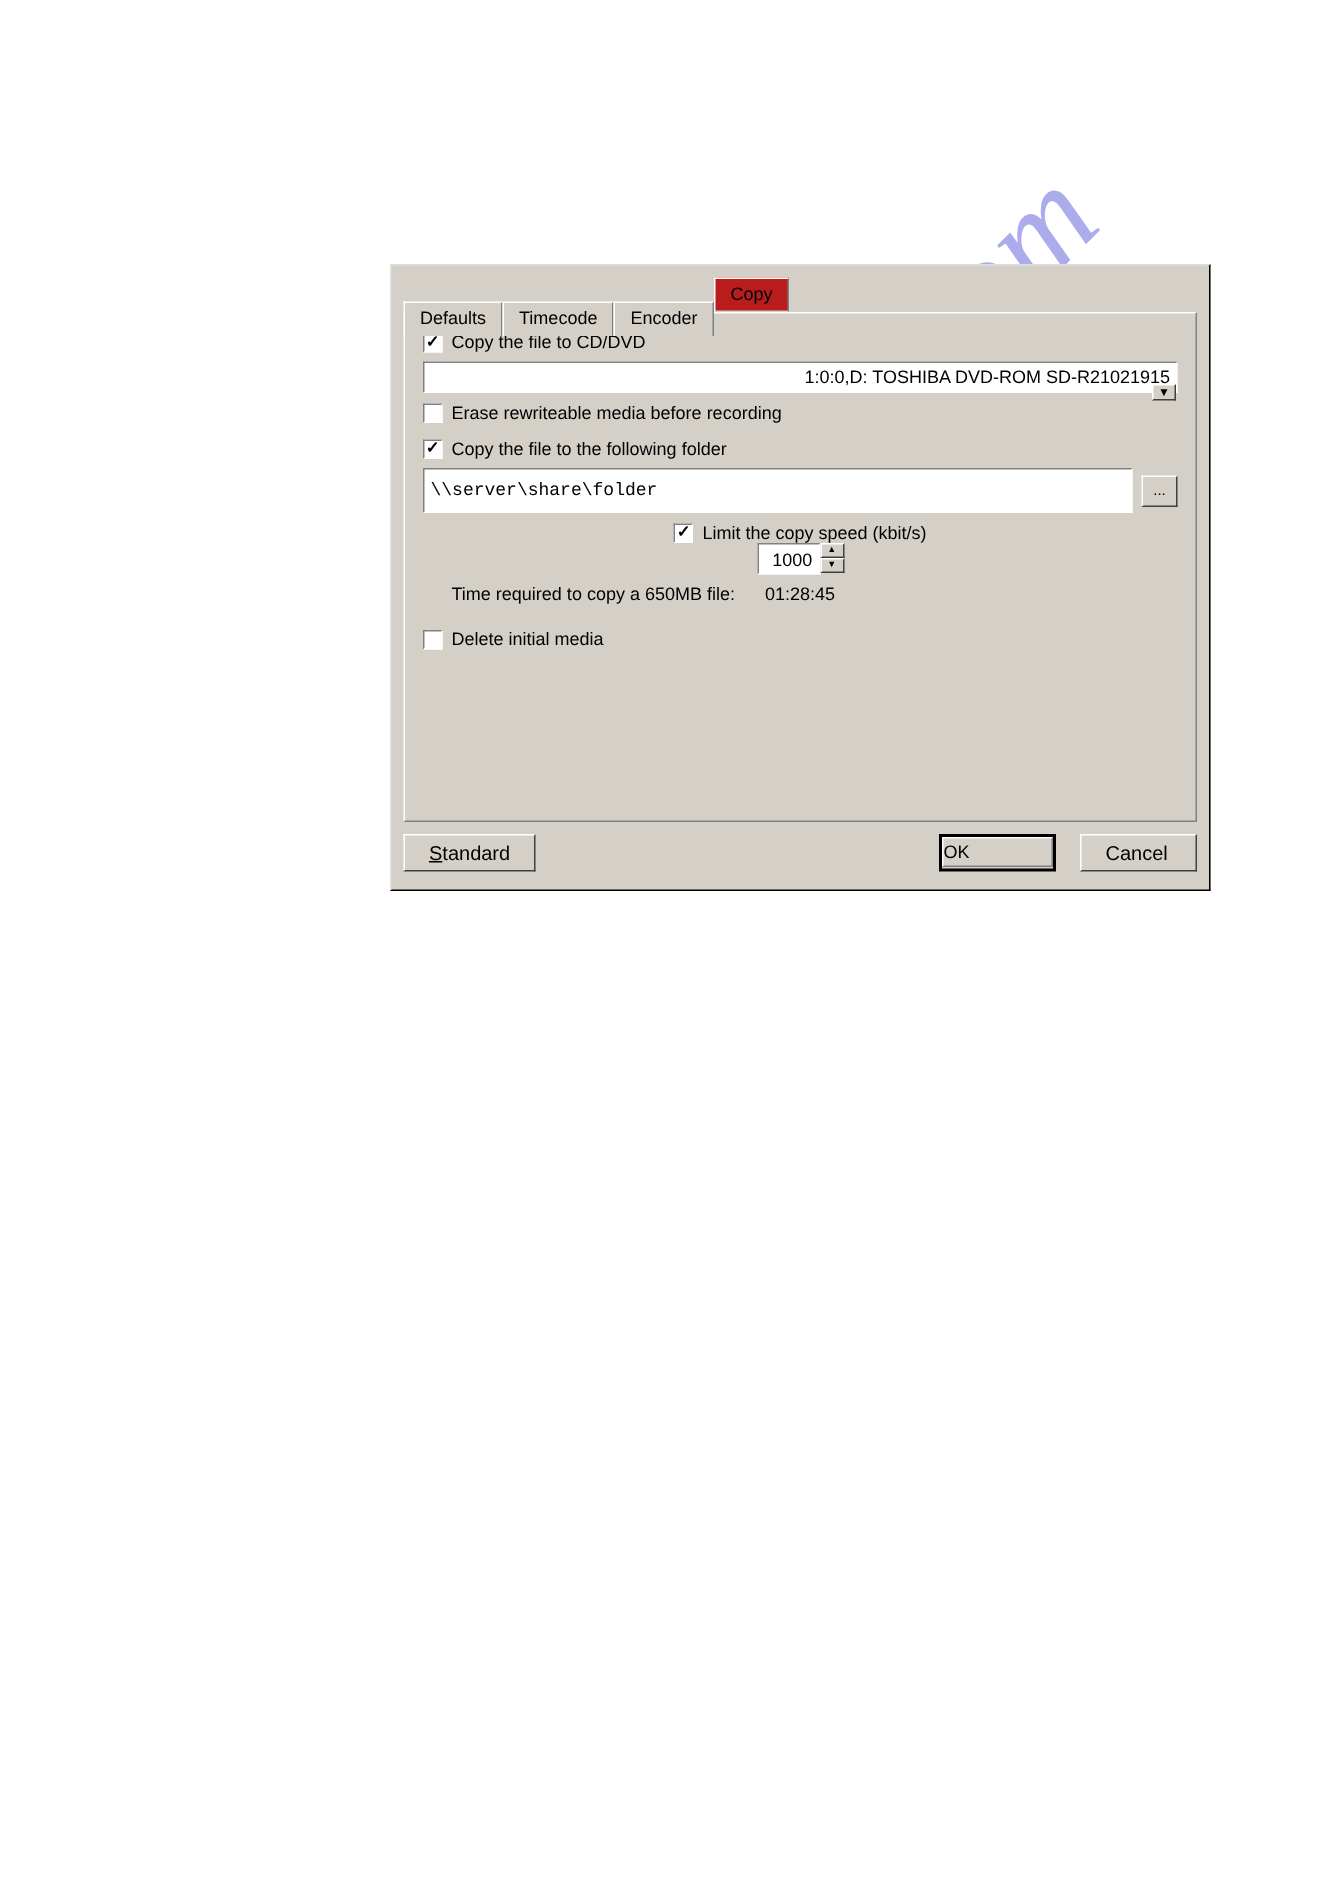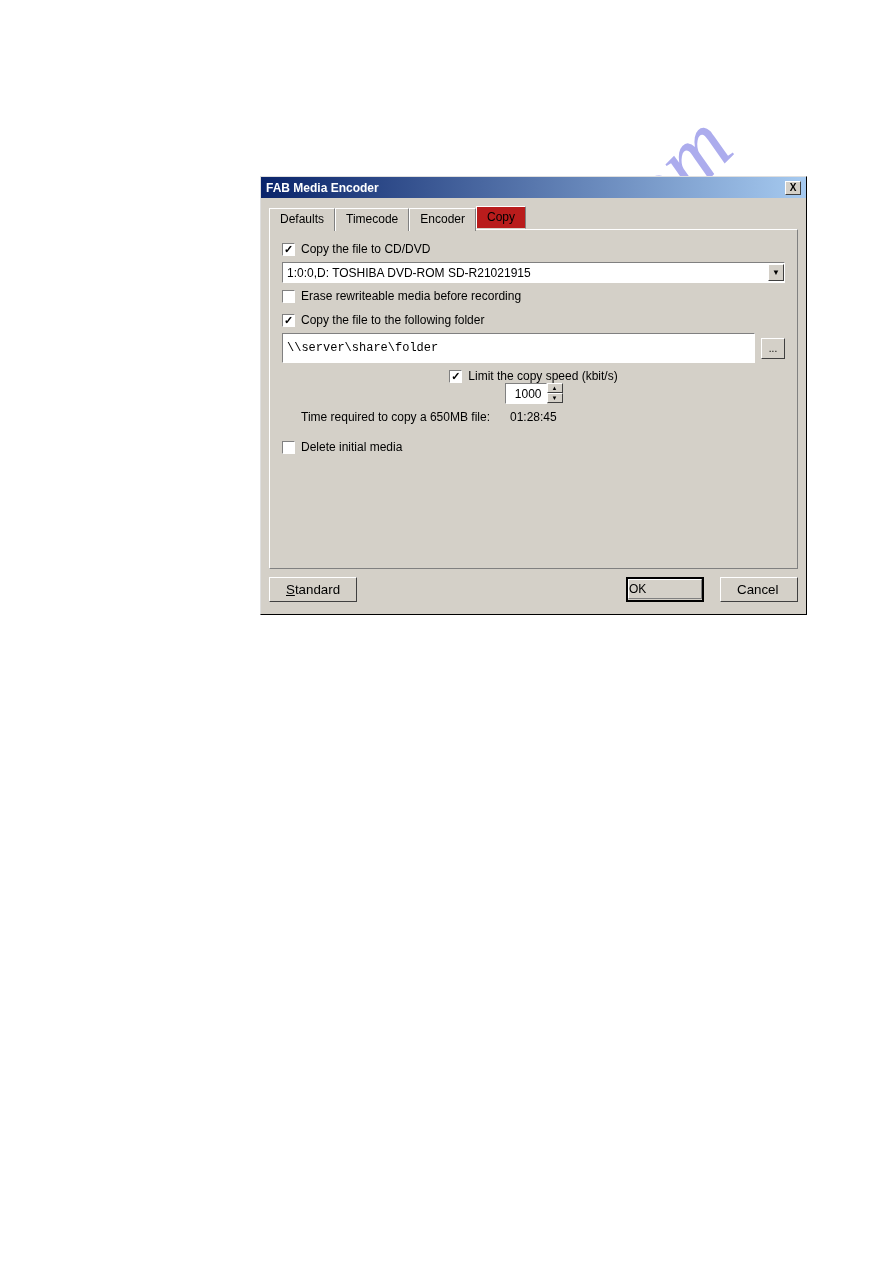--- a/index.html
+++ b/index.html
@@ -69,21 +69,21 @@
     }
     .tab {
       padding: 3px 10px;
       background: #d4d0c8;
       border: 1px solid #808080;
       border-top: 1px solid #fff;
       border-left: 1px solid #fff;
       border-bottom: none;
       margin-right: 0;
       position: relative;
-      top: 2px;
+      top: 16px;
     }
     .tab.active {
       background: #b91c1c;
       border-bottom: 1px solid #d4d0c8;
       z-index: 3;
       top: 0;
       padding-bottom: 4px;
     }
     .content {
       margin: 0 8px 8px 8px;
@@ -122,22 +122,23 @@
     }
     .dropdown {
       width: 100%;
       background: #fff;
       border: 1px solid #808080;
       border-right-color: #fff;
       border-bottom-color: #fff;
       padding: 2px 4px;
       display: flex;
       justify-content: space-between;
-      align-items: center;
-      height: 21px;
+      align-items: flex-end;
+      height: 21px;
+      flex-direction: column;
     }
     .dropdown-arrow {
       width: 16px;
       height: 17px;
       background: #d4d0c8;
       border: 1px solid #fff;
       border-right-color: #404040;
       border-bottom-color: #404040;
       display: flex;
       align-items: center;
@@ -232,26 +233,20 @@
     }
     .underline { text-decoration: underline; }
     .button-group { display: flex; gap: 16px; }
   </style>
 </head>
 <body>
 
 <div class="watermark">manualshive.com</div>
 
 <div class="dialog">
-  <div class="titlebar">
-    <span>FAB Media Encoder</span>
-    <div class="close-btn">
-      <span>X</span>
-    </div>
-  </div>
 
   <div class="tabs">
     <div class="tab">Defaults</div>
     <div class="tab">Timecode</div>
     <div class="tab">Encoder</div>
     <div class="tab active">Copy</div>
   </div>
 
   <div class="content">
     <div class="row">

